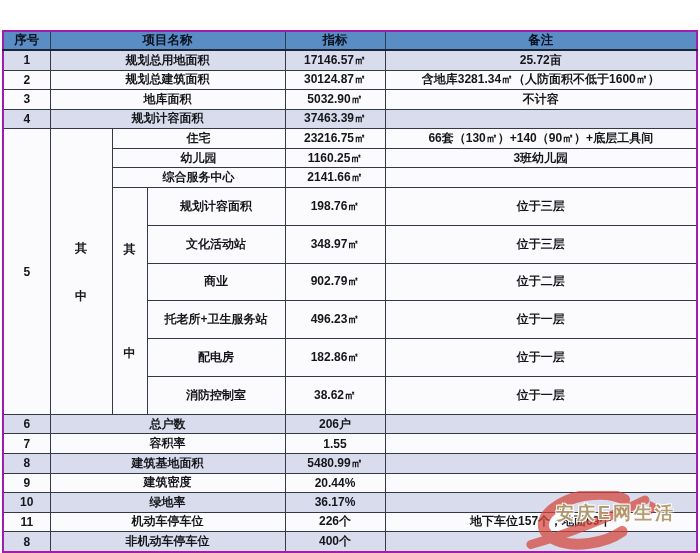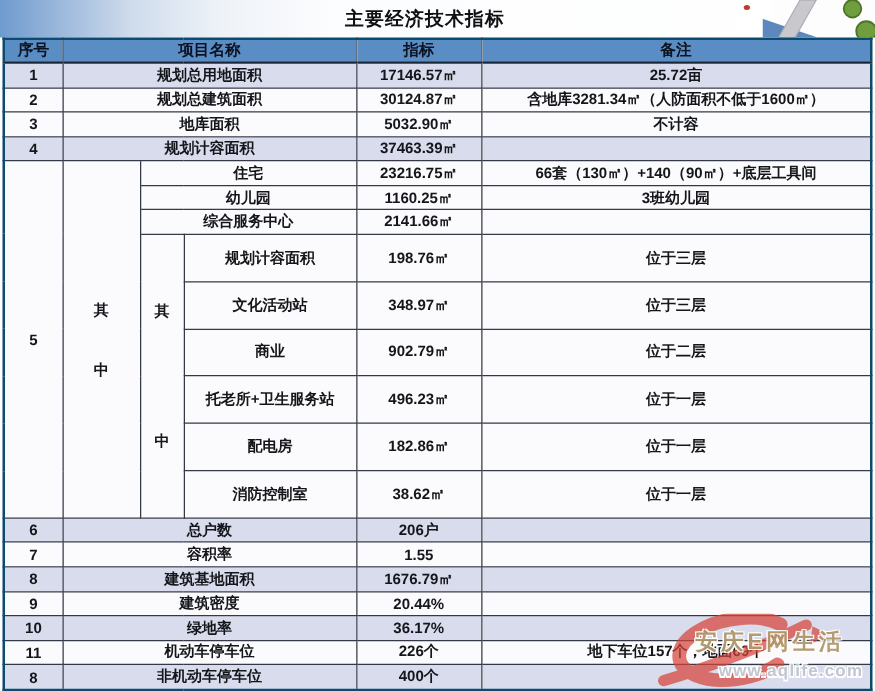--- a/index.html
+++ b/index.html
@@ -16,21 +16,21 @@
     position:absolute; top:6px; left:0; width:680px; text-align:center;
     font-size:15px; font-weight:bold; color:#101014; letter-spacing:1px;
   }
   .plan-frag{position:absolute; top:0; right:0; width:90px; height:30px;}
   .red-dot{position:absolute; top:4px; left:595px; width:5px; height:4px;
     background:#c23a2e; border-radius:50%;}
   
   table.sheet{
     position:absolute; top:30px; left:2px; width:696px; height:523px;
     border-collapse:collapse; table-layout:fixed;
-    border:2px solid #0c4a6e;
+    border:2px solid #a21caf;
   }
   .sheet th,.sheet td{
     border:1px solid #333947; padding:0 2px; overflow:hidden; white-space:nowrap;
     text-align:center; vertical-align:middle;
     font-size:12px; font-weight:600; color:#15161b;
   }
   .sheet thead th{
     background:#5b8dc5; color:#0b1220; font-size:12.5px;
     border-color:#2c3e55; border-bottom:2px solid #1b2636;
   }
@@ -51,33 +51,20 @@
     position:absolute; left:575px; top:529px;
     font-size:13.5px; font-weight:bold; letter-spacing:1px; color:#c2c6d1;
     text-shadow:1px 1px 0 #ffffff,-1px -1px 0 #ffffff,1px -1px 0 #ffffff,-1px 1px 0 #ffffff;
   }
 </style>
 </head>
 <body>
 
 <div class="stage">
 
-  <div class="titlebar">
-    <div class="title">主要经济技术指标</div>
-    <div class="red-dot"></div>
-    <div class="plan-frag">
-      <svg width="90" height="30" viewBox="0 0 90 30">
-        <rect x="8" y="0" width="82" height="30" fill="#fdfdfd"></rect>
-        <polygon points="0,15 44,30 0,30" fill="#5c88bd"></polygon>
-        <polygon points="30,0 43,0 26,30 13,30" fill="#c9c9cd" stroke="#aeaeb4" stroke-width="1"></polygon>
-        <circle cx="72" cy="7" r="7" fill="#6f9e3f" stroke="#4e7527" stroke-width="1.5"></circle>
-        <circle cx="83" cy="25" r="8" fill="#6f9e3f" stroke="#4e7527" stroke-width="1.5"></circle>
-      </svg>
-    </div>
-  </div>
 
   <table class="sheet">
     <colgroup>
       <col style="width:47px">
         <col style="width:62px">
         <col style="width:35px">
       <col style="width:138px">
         <col style="width:100px">
         <col style="width:312px">
     </colgroup>
@@ -174,21 +161,21 @@
       </tr>
       <tr class="wht">
         <td>7</td>
         <td colspan="3">容积率</td>
         <td>1.55</td>
         <td></td>
       </tr>
       <tr class="lav">
         <td>8</td>
         <td colspan="3">建筑基地面积</td>
-        <td>1676.79㎡</td>
+        <td>5480.99㎡</td>
         <td></td>
       </tr>
       <tr class="wht">
         <td>9</td>
         <td colspan="3">建筑密度</td>
         <td>20.44%</td>
         <td></td>
       </tr>
       <tr class="lav">
         <td>10</td>
@@ -213,16 +200,15 @@
 
   <div class="watermark">
     <svg class="wm-logo" width="140" height="62" viewBox="0 0 140 62">
       <g fill="none" stroke="#d6453a" opacity="0.72" stroke-linecap="round" transform="rotate(-10 62 32)">
         <path d="M 106 16 A 46 24 0 1 0 98 47" stroke-width="11"></path>
         <path d="M 6 44 C 44 40, 92 30, 126 20" stroke-width="9"></path>
       </g>
       <polygon points="128,10 140,16 126,25" fill="#d6453a" opacity="0.72"></polygon>
     </svg>
     <div class="wm-brand">安庆E网生活</div>
-    <div class="wm-url">www.aqlife.com</div>
   </div>
 
 </div>
 
 </body></html>

